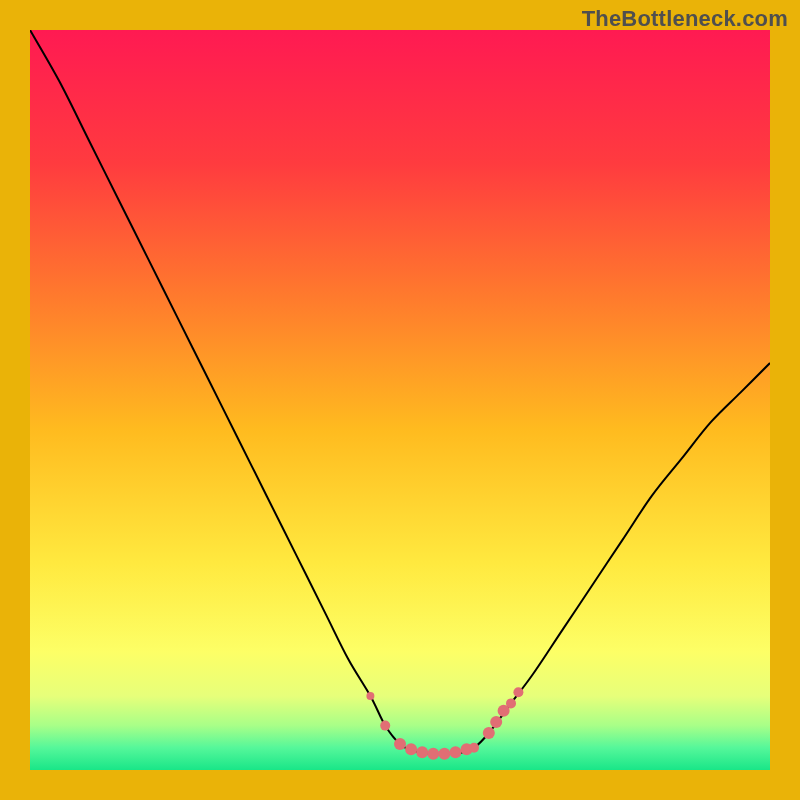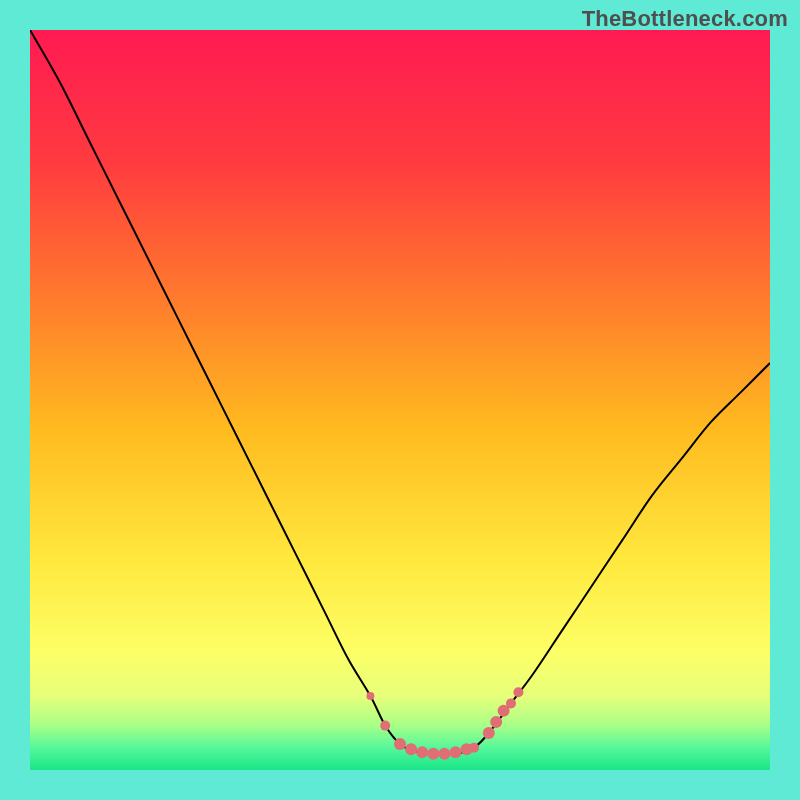--- a/index.html
+++ b/index.html
@@ -8,21 +8,21 @@
     width: 800px;
     height: 800px;
     background: #000;
     overflow: hidden;
     font-family: Arial, Helvetica, sans-serif;
   }
   .frame {
     position: relative;
     width: 800px;
     height: 800px;
-    background: #5eead4;
+    background: #eab308;
   }
   .watermark {
     position: absolute;
     top: 6px;
     right: 12px;
     color: #4f4f4f;
     font-size: 22px;
     font-weight: 600;
     letter-spacing: 0.2px;
     z-index: 10;

